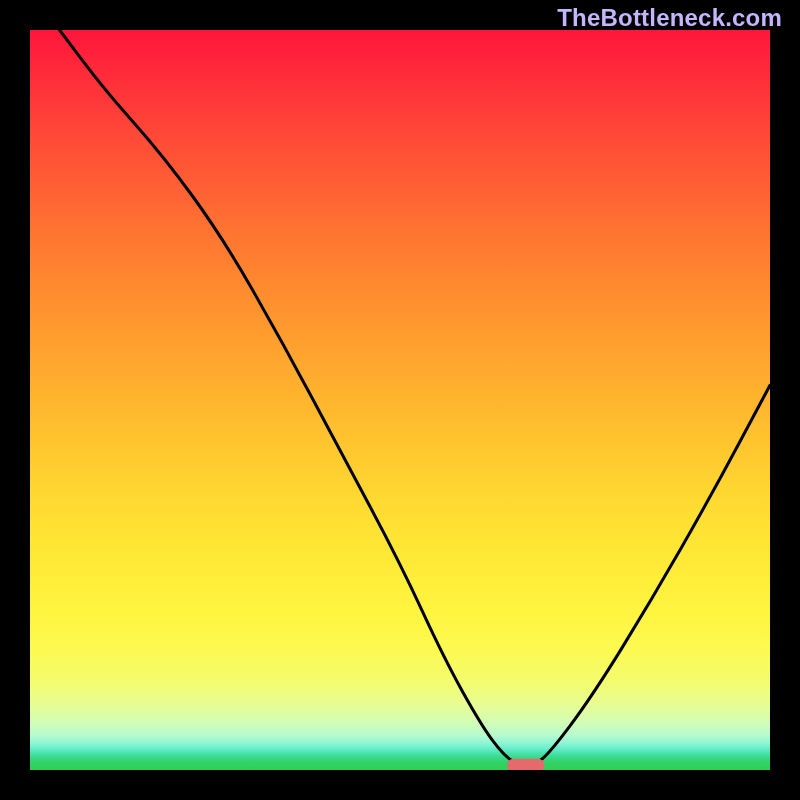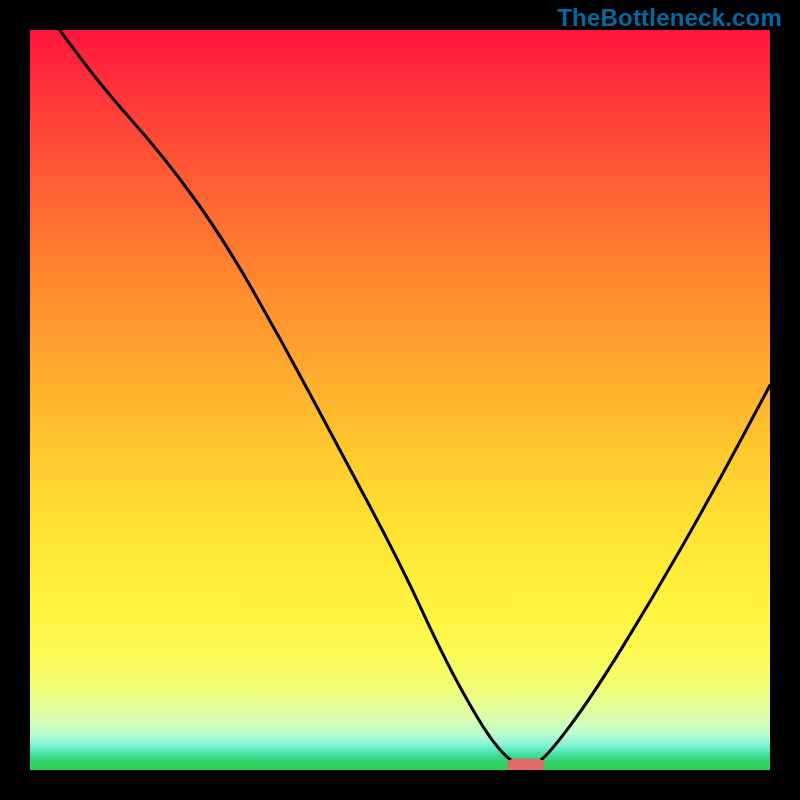--- a/index.html
+++ b/index.html
@@ -16,21 +16,21 @@
     height: 800px;
     background: #000;
   }
   .watermark {
     position: absolute;
     top: 4px;
     right: 18px;
     font-family: Arial, Helvetica, sans-serif;
     font-size: 24px;
     font-weight: 600;
-    color: #0369a1;
+    color: #c4b5fd;
     letter-spacing: 0.2px;
     z-index: 20;
   }
   .plot-wrap {
     position: absolute;
     left: 30px;
     top: 30px;
     width: 740px;
     height: 740px;
   }

